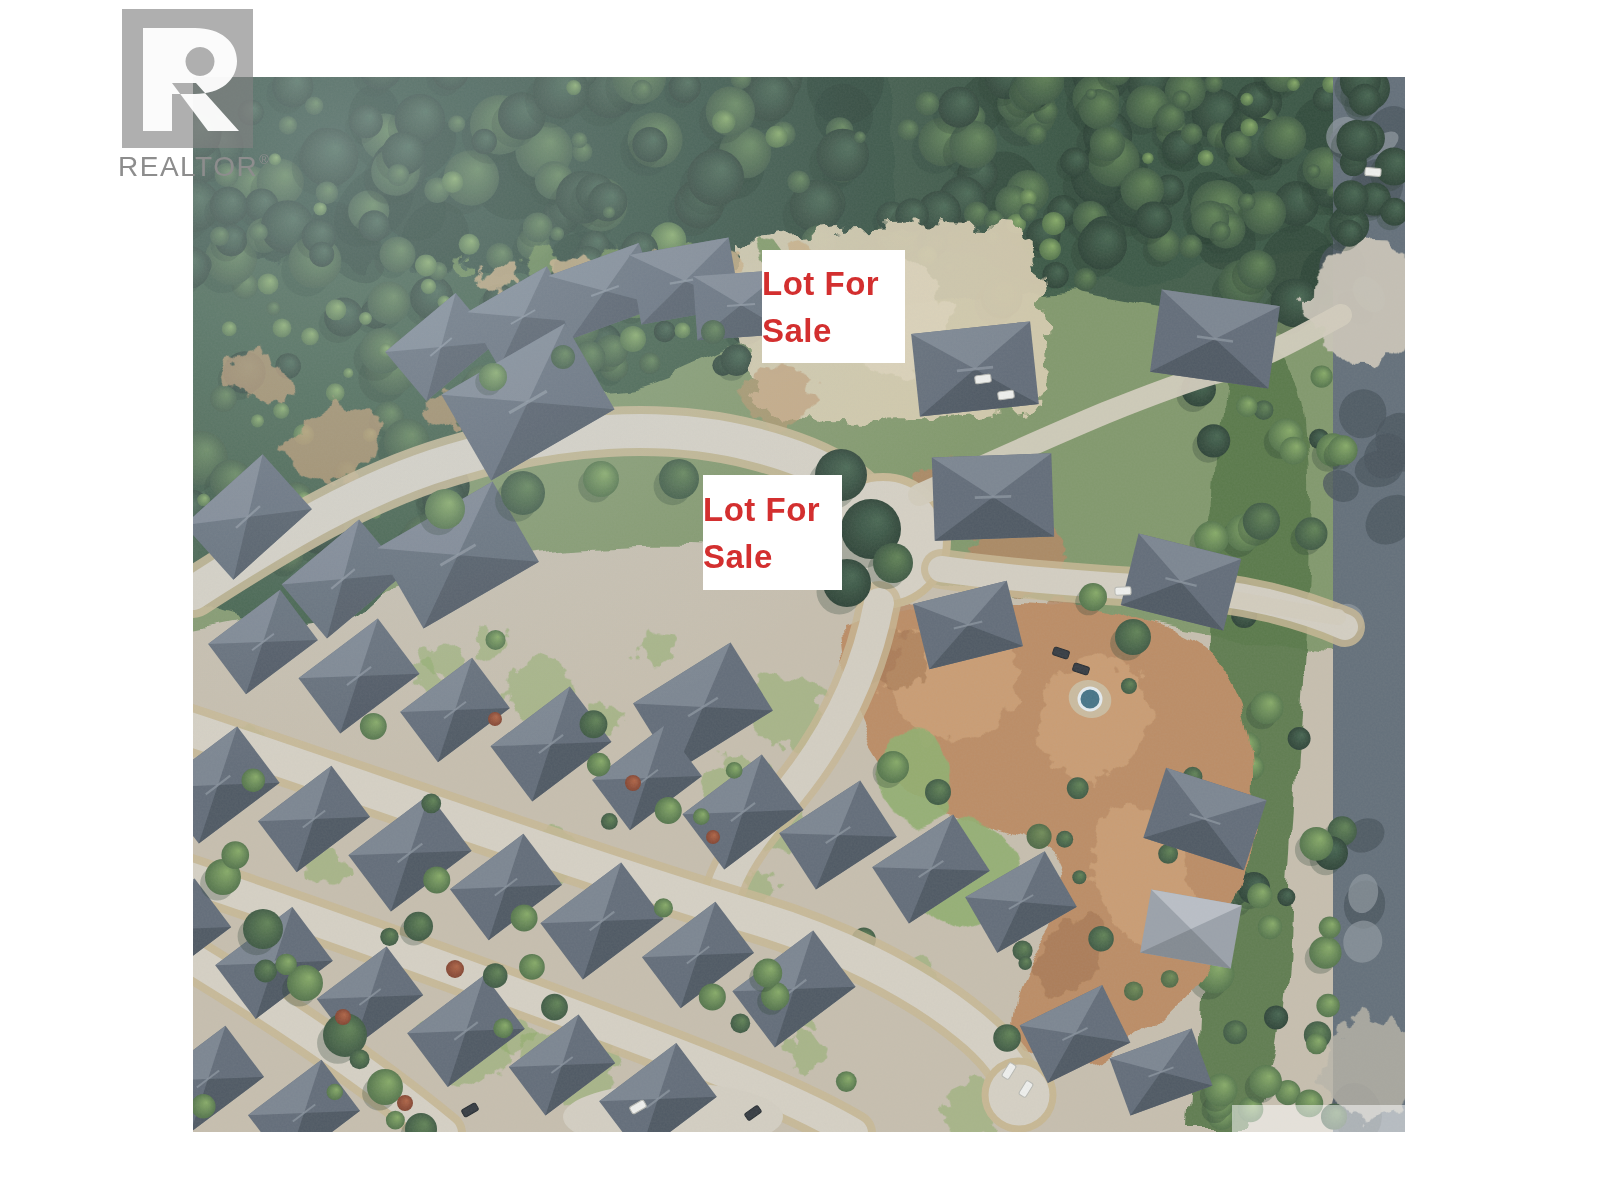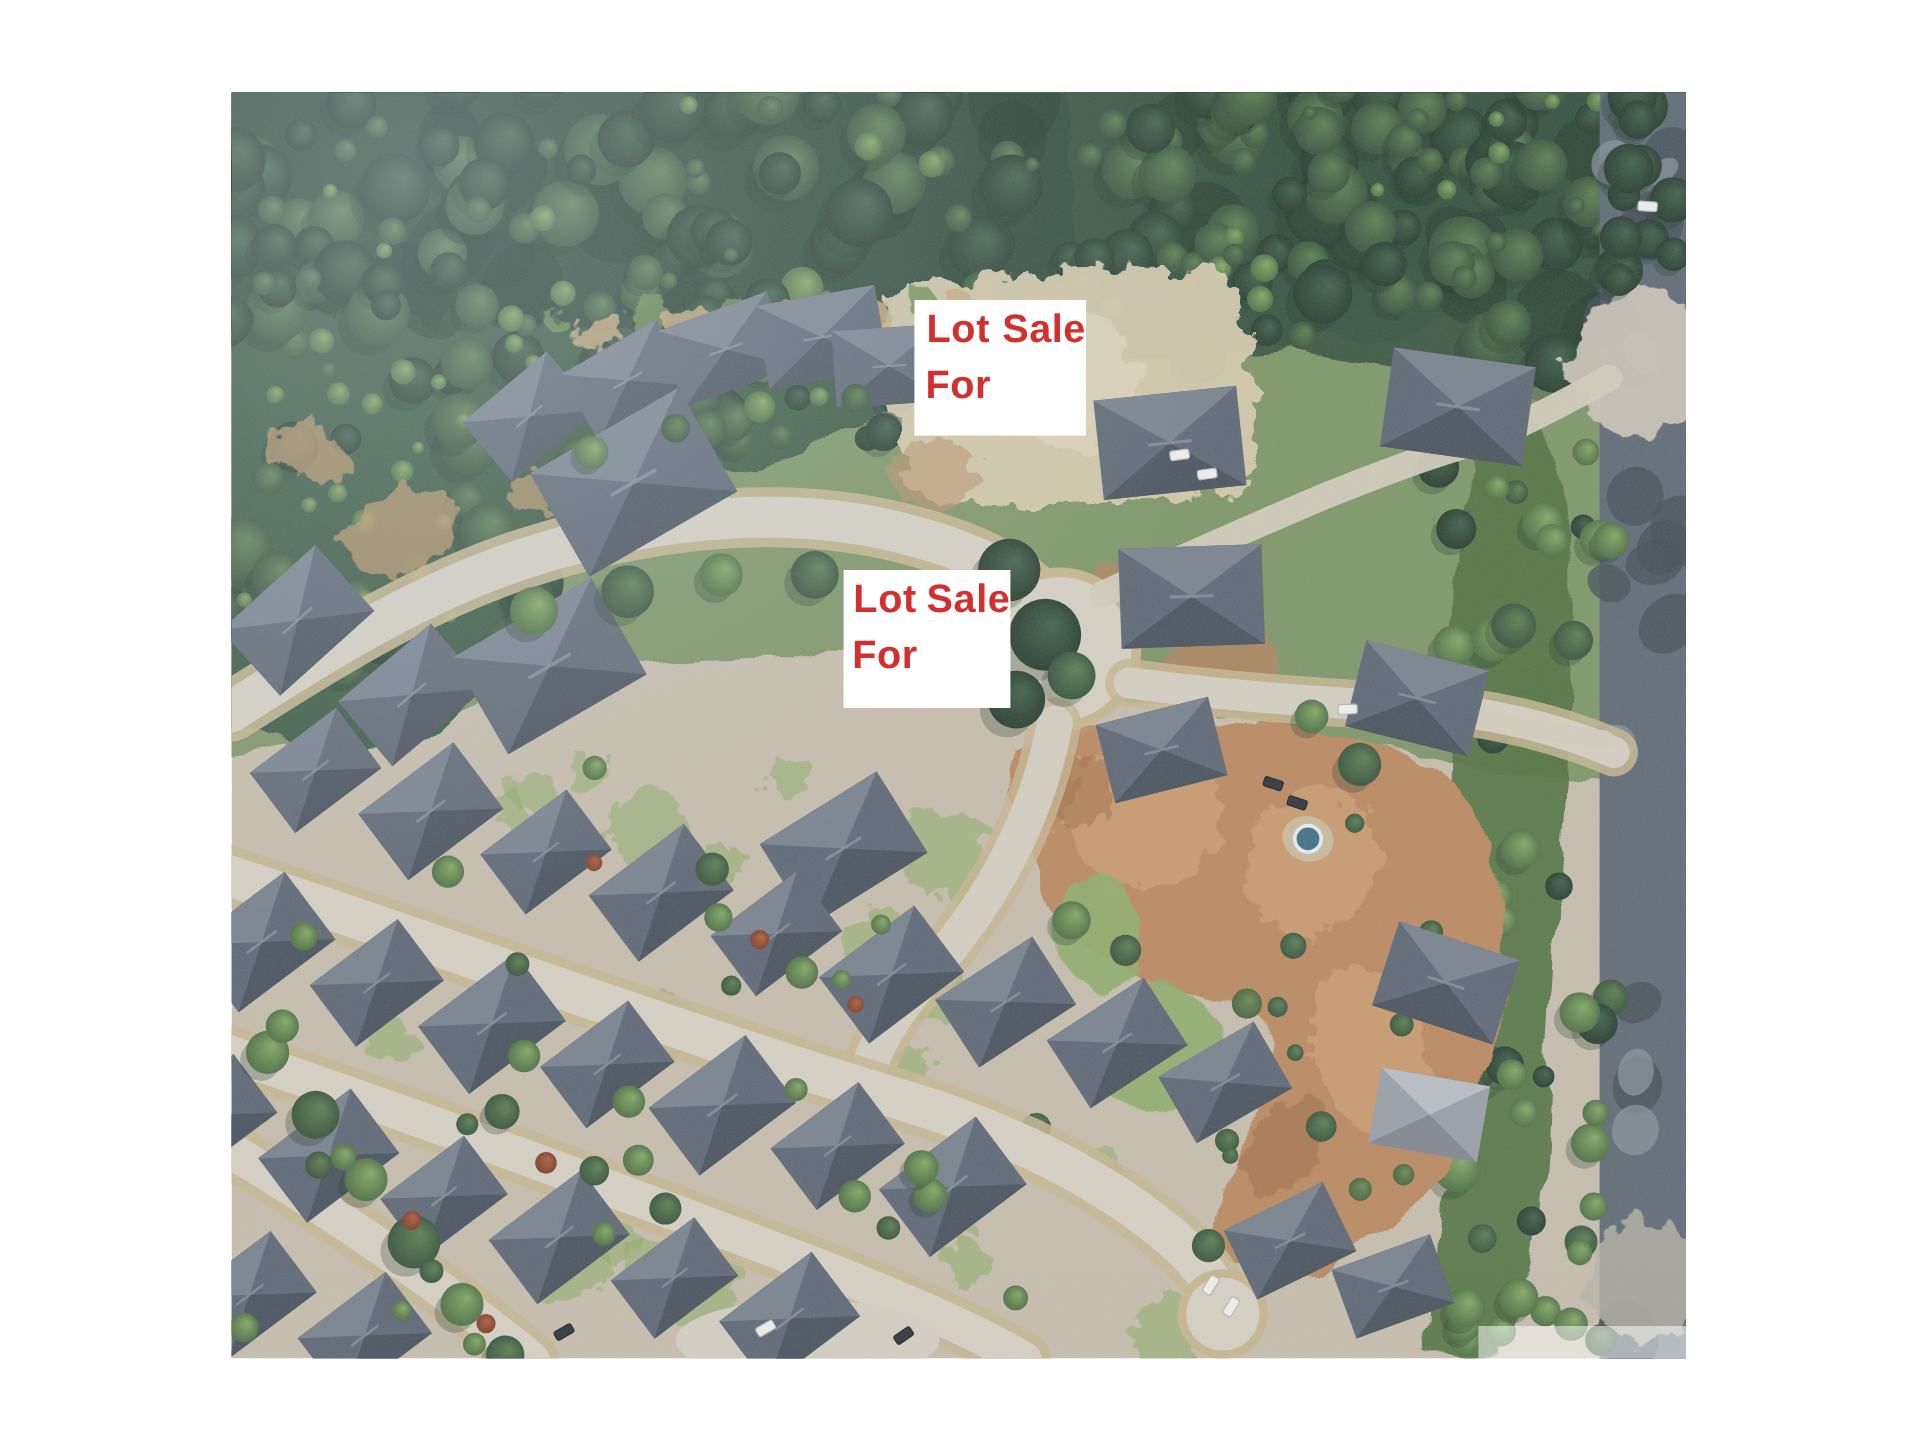--- a/index.html
+++ b/index.html
@@ -4,21 +4,21 @@
 <style>
   html,body{margin:0;padding:0;background:#ffffff;}
   .stage{position:relative;width:1600px;height:1200px;background:#fff;overflow:hidden;
          font-family:"Liberation Sans",sans-serif;}
   
   .photo{position:absolute;left:193px;top:77px;width:1212px;height:1055px;z-index:1;}
   .photo svg{display:block;width:100%;height:100%;}
   
   .lot-label{position:absolute;z-index:3;background:var(--label-bg,#fff);
              color:var(--label-red,#d32f2f);font-weight:700;font-size:33px;line-height:47px;
-             letter-spacing:.5px;text-align:center;display:flex;flex-direction:row;
+             letter-spacing:.5px;text-align:left;display:flex;flex-direction:column;
              justify-content:center;}
   .lot1{left:762px;top:250px;width:143px;height:113px;}
   .lot2{left:703px;top:475px;width:139px;height:115px;}
   
   .realtor{position:absolute;left:118px;top:9px;z-index:4;width:160px;}
   .realtor .r-mark{display:block;margin-left:4px;}
   .r-word{margin-top:3px;font-size:28px;letter-spacing:1.5px;color:var(--word-gray,#8d8d8d);
           font-weight:400;white-space:nowrap;}
   .r-word sup{font-size:13px;position:relative;top:-2px;left:1px;}
 </style>
@@ -957,14 +957,24 @@
 
   <div class="lot-label lot1">
     <div>Lot For</div>
     <div>Sale</div>
   </div>
   <div class="lot-label lot2">
     <div>Lot For</div>
     <div>Sale</div>
   </div>
 
+  <div class="realtor">
+    <svg class="r-mark" width="131" height="139" viewBox="0 0 131 139">
+      <rect width="131" height="139" fill="#828282" fill-opacity="0.64"></rect>
+      <path fill-rule="evenodd" fill="#ffffff" fill-opacity="0.95" d="M21,19 h29 v103 h-29 Z
+           M50,19 h23 c26,0 42,14 42,33 c0,19 -16,33 -42,33 h-23 Z
+           M78,38 a14.5,14.5 0 1 0 0.01,0 Z
+           M50,74 h24 l43,48 h-31 Z"></path>
+    </svg>
+    <div class="r-word"><span>REALTOR</span><sup>®</sup></div>
+  </div>
 
 </div>
 
 </body></html>

